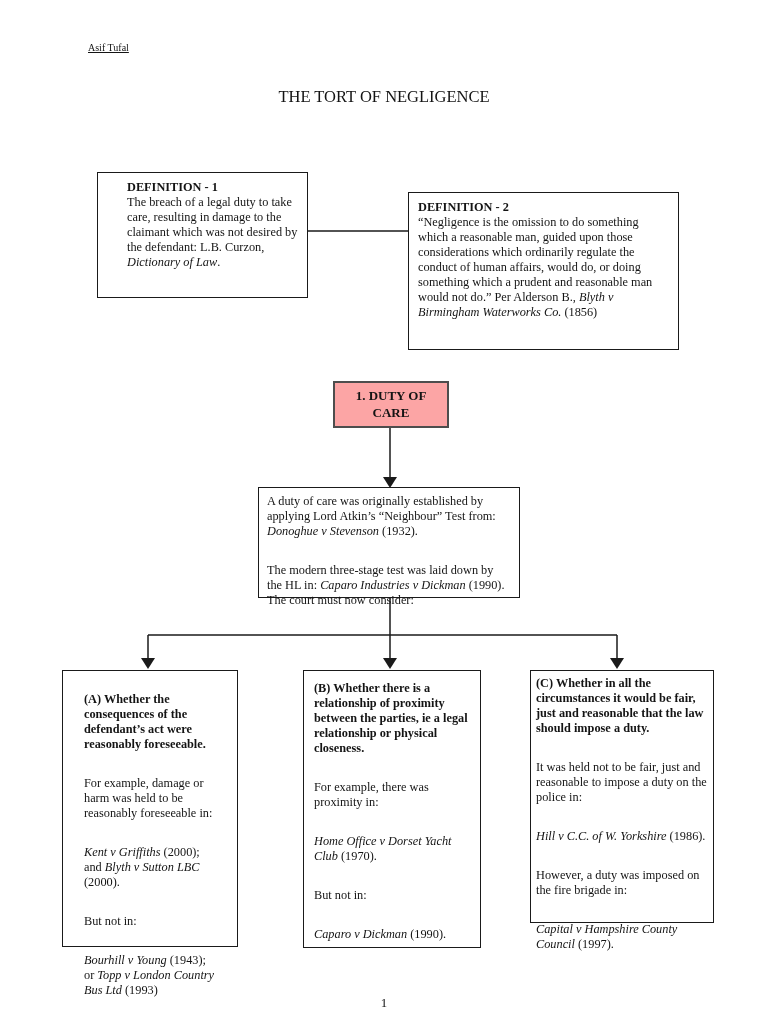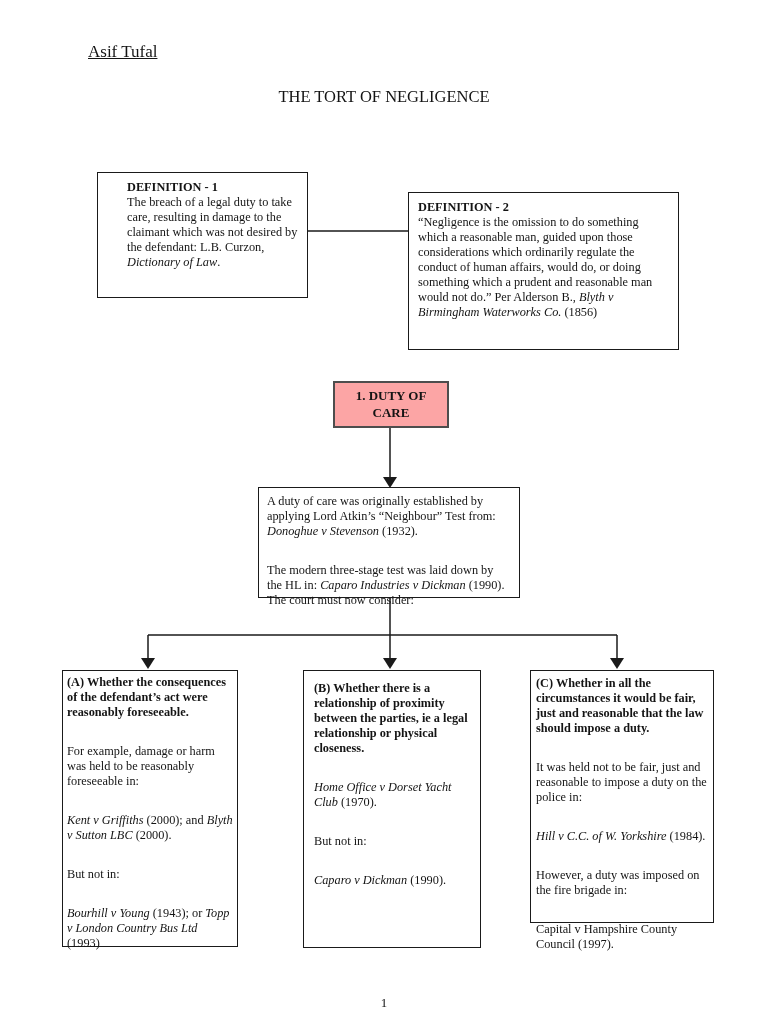--- a/index.html
+++ b/index.html
@@ -1,21 +1,21 @@
 <!DOCTYPE html>
 <html><head>
 <meta charset="utf-8">
 <style>
   html,body { margin:0; padding:0; background:#ffffff; }
   .page {
     position:relative; width:768px; height:1024px; background:#ffffff;
     font-family:"Liberation Serif", serif; color:#141414; overflow:hidden;
   }
   .author {
-    position:absolute; left:88px; top:42px; font-size:17px;
+    position:absolute; left:88px; top:42px; font-size:10px;
     text-decoration:underline; white-space:nowrap;
   }
   .doc-title {
     position:absolute; left:0; top:87px; width:100%; text-align:center;
     font-size:16.5px; white-space:nowrap;
   }
   .box {
     position:absolute; box-sizing:border-box; background:#ffffff;
     border:1.5px solid #1a1a1a; font-size:12.3px; line-height:1.22;
     padding:7px 9px;
@@ -34,21 +34,21 @@
     position:absolute; left:0; top:0; width:768px; height:1024px;
     pointer-events:none;
   }
   .page-number {
     position:absolute; left:0; top:995px; width:100%;
     text-align:center; font-size:13px;
   }
   #def1 { left:97px;  top:172px; width:211px; height:126px;padding-left:29px; }
   #def2 { left:408px; top:172px; width:271px; height:158px;margin-top:20px; }
   #duty-detail { left:258px; top:487px; width:262px; height:111px; padding:6px 8px; }
-  #branch-a { left:62px;  top:670px; width:176px; height:277px; padding:4px; }
+  #branch-a { left:62px;  top:670px; width:176px; height:277px; padding:21px; }
   #branch-b { left:303px; top:670px; width:178px; height:278px; padding:10px; }
   #branch-c { left:530px; top:670px; width:184px; height:253px; padding:5px; }
 </style>
 </head>
 <body>
 
 <div class="page">
 
   <div class="author">Asif Tufal</div>
 
@@ -83,33 +83,34 @@
         <div class="para"><span>For example, damage or harm was held to be reasonably foreseeable in:</span></div>
         <div class="para"><span style="font-style: italic;">Kent v Griffiths</span><span> (2000); and </span><span style="font-style: italic;">Blyth v Sutton LBC</span><span> (2000).</span></div>
         <div class="para"><span>But not in:</span></div>
         <div class="para"><span style="font-style: italic;">Bourhill v Young</span><span> (1943); or </span><span style="font-style: italic;">Topp v London Country Bus Ltd</span><span> (1993)</span></div>
       </div>
   </div>
 
   <div class="box" id="branch-b">
     <div>
         <div class="para"><span style="font-weight: bold;">(B) Whether there is a relationship of proximity between the parties, ie a legal relationship or physical closeness.</span></div>
+        <div class="para"><span>For example, there was proximity in:</span></div>
         <div class="para"><span style="font-style: italic;">Home Office v Dorset Yacht Club</span><span> (1970).</span></div>
         <div class="para"><span>But not in:</span></div>
         <div class="para"><span style="font-style: italic;">Caparo v Dickman</span><span> (1990).</span></div>
       </div>
   </div>
 
   <div class="box" id="branch-c">
     <div>
         <div class="para"><span style="font-weight: bold;">(C) Whether in all the circumstances it would be fair, just and reasonable that the law should impose a duty.</span></div>
         <div class="para"><span>It was held not to be fair, just and reasonable to impose a duty on the police in:</span></div>
-        <div class="para"><span style="font-style: italic;">Hill v C.C. of W. Yorkshire</span><span> (1984).</span></div>
+        <div class="para"><span style="font-style: italic;">Hill v C.C. of W. Yorkshire</span><span> (1986).</span></div>
         <div class="para"><span>However, a duty was imposed on the fire brigade in:</span></div>
-        <div class="para"><span style=" text-align: center;">Capital v Hampshire County Council</span><span> (1997).</span></div>
+        <div class="para"><span style="font-style: italic; text-align: center;">Capital v Hampshire County Council</span><span> (1997).</span></div>
       </div>
   </div>
 
   <svg class="connector-layer" viewBox="0 0 768 1024" xmlns="http://www.w3.org/2000/svg">
     <g stroke="#1a1a1a" stroke-width="1.5" fill="#1a1a1a">
       <line x1="308" y1="231" x2="408" y2="231"></line>
       <line x1="390" y1="428" x2="390" y2="479"></line>
       <polygon points="383,477 397,477 390,488" stroke="none"></polygon>
       <line x1="390" y1="598" x2="390" y2="635"></line>
       <line x1="148" y1="635" x2="617" y2="635"></line>

